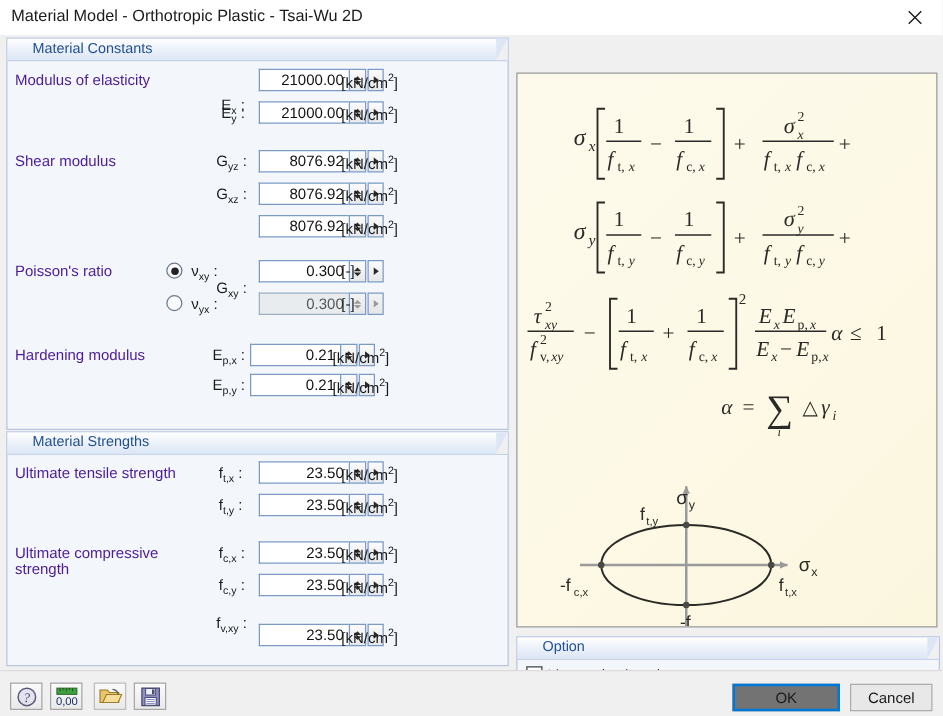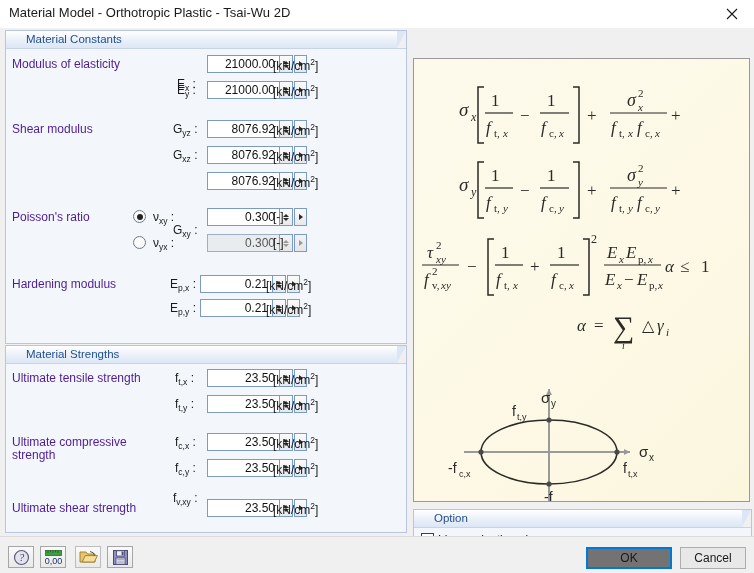--- a/index.html
+++ b/index.html
@@ -336,21 +336,20 @@
     <div class="updown">
         <i class="up"></i>
         <i class="dn"></i>
       </div>
     <div class="more">
         <i></i>
       </div>
   </div>
   <div class="unit" style="left:273px;top:433px;">[kN/cm<sup>2</sup>]</div>
 
-  <div class="rowlabel" style="left:12px;top:473px;">Ultimate shear strength</div>
 
   <div class="symbol" style="left:173px;top:463px;">f<sub>v,xy</sub> :</div>
   <div class="spin" style="left:207px;top:471px;">
     <input class="txt" type="text" value="23.50" style="">
     <div class="updown">
         <i class="up"></i>
         <i class="dn"></i>
       </div>
     <div class="more">
         <i></i>

